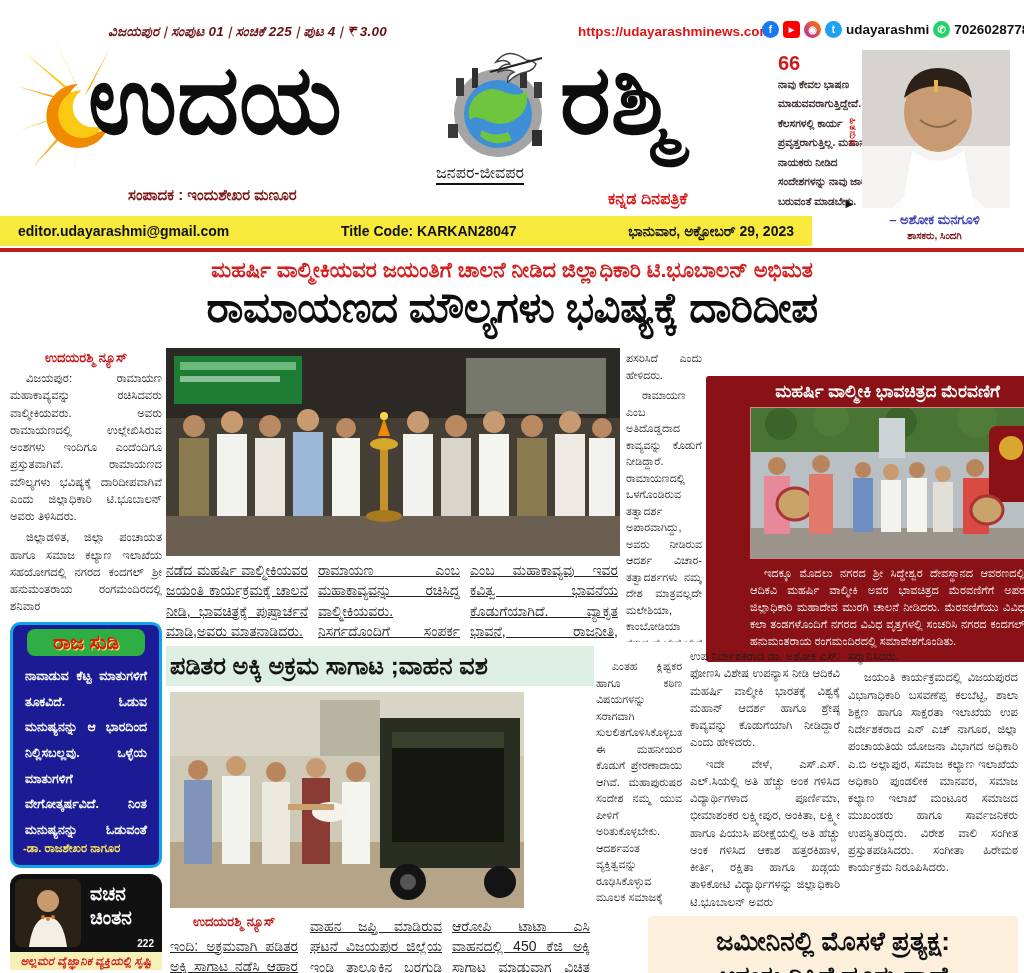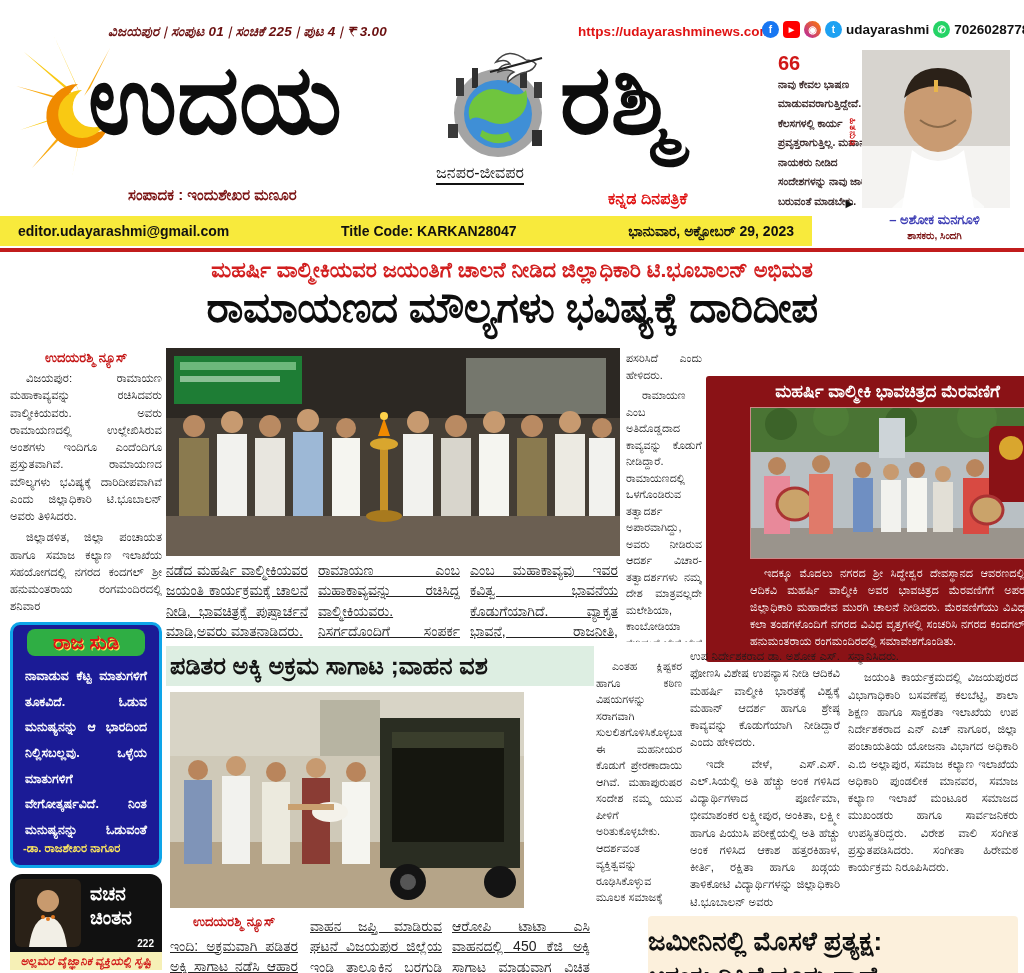--- a/index.html
+++ b/index.html
@@ -41,21 +41,21 @@
              text-align:center;text-shadow:1px 1px 0 #ffe95e;}
   .raja-body{color:#ffffff;font-weight:bold;font-size:12.5px;line-height:2.05;text-align:justify;}
   .raja-attrib{color:#ffe95e;font-weight:bold;font-size:11.5px;}
   .vachana-box{background:#111;border-radius:12px 12px 0 0;}
   .vachana-title{color:#fff;font-weight:800;font-size:19px;line-height:1.25;}
   .vachana-num{color:#fff;font-size:10px;font-weight:bold;}
   .vachana-strip{background:#f6f0b6;color:#d01818;font-style:italic;font-weight:bold;
                  font-size:11.5px;text-align:center;}
   .vachana-verse{font-style:italic;color:#333;font-size:12px;text-align:center;line-height:1.5;}
   .croc-box{background:#fcf0dc;border-radius:4px;}
-  .croc-line{color:#101010;font-weight:900;font-size:26px;line-height:1.35;}
+  .croc-line{color:#101010;font-weight:900;font-size:26px;text-align:center;line-height:1.35;}
   .vert-label{writing-mode:vertical-rl;color:#d01818;font-size:9px;font-weight:bold;letter-spacing:1px;}
   .arrow{color:#111;font-size:13px;}
 </style>
 </head>
 <body>
 
 <div id="page">
 
   <div class="abs" style="left:0;top:0;width:1024px;height:215px;">
 

